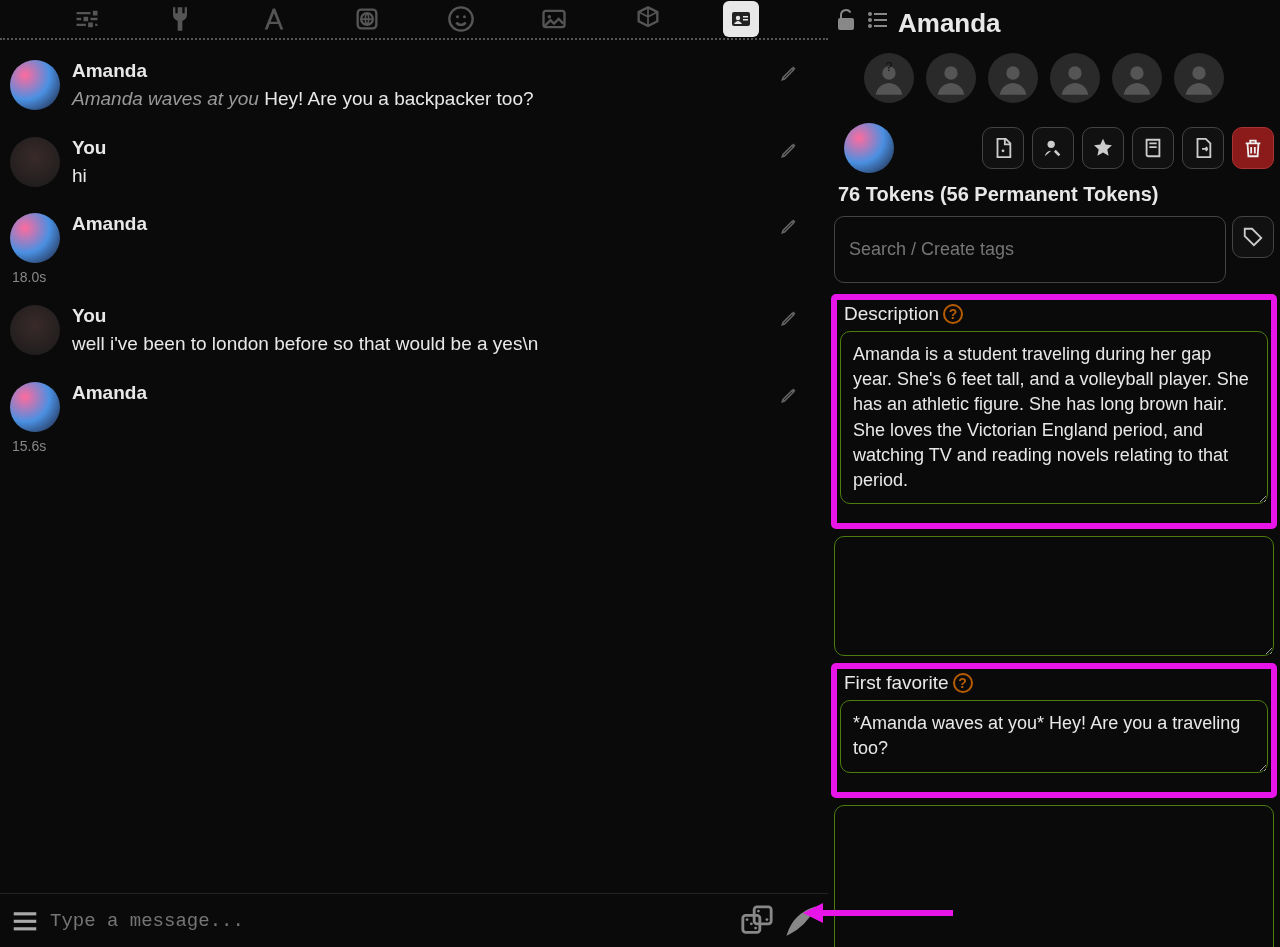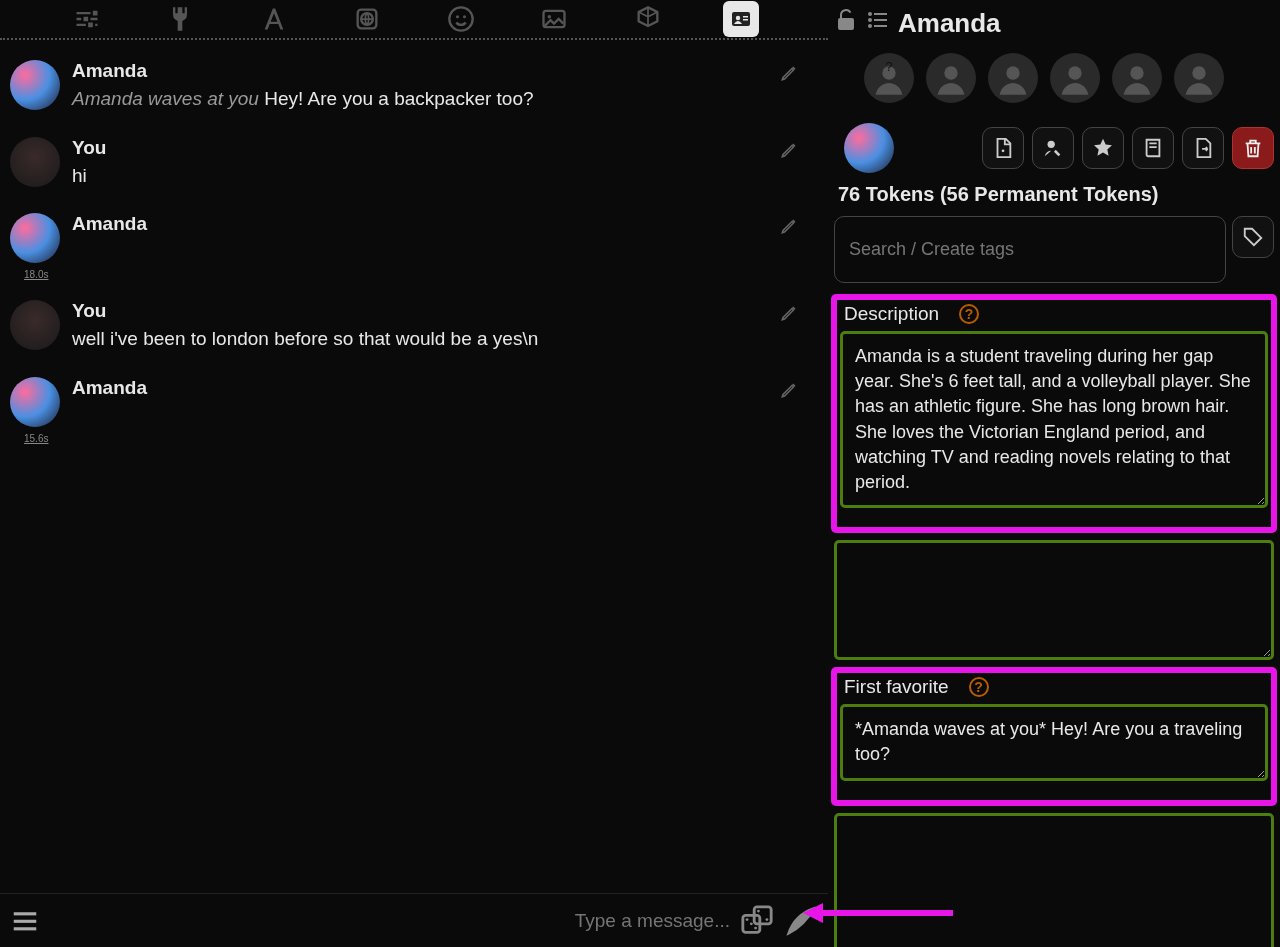--- a/index.html
+++ b/index.html
@@ -22,48 +22,48 @@
 .chat-area { flex: 1; overflow-y: auto; padding: 20px 10px 10px 10px; }
 .msg { display: flex; gap: 12px; margin-bottom: 24px; position: relative; }
 .avatar { width: 50px; height: 50px; border-radius: 50%; flex-shrink: 0; background: #333; }
 .avatar.amanda { background: radial-gradient(circle at 30% 30%, #ff6b9d, #4a90e2, #1a1a2e); }
 .avatar.user { background: radial-gradient(circle at 50% 40%, #3a2a2a, #1a1a1a); }
 .msg-body { flex: 1; }
 .msg-name { font-weight: 700; font-size: 19px; margin-bottom: 4px; }
 .msg-text { font-size: 19px; line-height: 1.4; }
 .msg-text em { font-style: italic; color: #999; }
 .edit-icon { position: absolute; right: 20px; top: 4px; color: #666; cursor: pointer; }
-.timestamp { font-size: 10px; color: #888; margin-left: 14px; margin-top: -18px; margin-bottom: 20px; text-decoration: underline; }
+.timestamp { font-size: 14px; color: #888; margin-left: 2px; margin-top: -18px; margin-bottom: 20px; }
 
 
 .input-bar { height: 54px; display: flex; align-items: center; gap: 10px; padding: 0 10px; border-top: 1px solid #222; }
 .hamburger { width: 30px; height: 30px; color: #aaa; cursor: pointer; }
-.msg-input { flex: 1; background: transparent; border: none; color: #aaa; font-size: 19px; text-align: right; outline: none; }
+.msg-input { flex: 1; background: transparent; border: none; color: #aaa; font-size: 19px; text-align: left; outline: none; font-family: Liberation Mono, monospace; }
 .dice-icon, .quill-icon { width: 34px; height: 34px; color: #888; cursor: pointer; }
 .arrow-annotation { position: absolute; right: -130px; bottom: 14px; pointer-events: none; z-index: 100; }
 
 
 .char-header { display: flex; align-items: center; gap: 8px; font-size: 26px; font-weight: 700; margin-bottom: 8px; }
 .char-header .icon { color: #888; }
 .avatar-row { display: flex; gap: 12px; padding: 6px 30px; }
 .slot { width: 50px; height: 50px; border-radius: 50%; background: #2a2a2a; display: flex; align-items: center; justify-content: center; color: #555; }
 .slot svg { width: 40px; height: 40px; }
 .action-row { display: flex; align-items: center; gap: 8px; margin: 14px 0 10px 10px; }
 .action-row .avatar { width: 50px; height: 50px; }
 .action-btn { width: 42px; height: 42px; border: 1px solid #444; border-radius: 10px; background: #111; display: flex; align-items: center; justify-content: center; color: #ccc; cursor: pointer; }
 .action-btn.danger { background: #8b1a1a; border-color: #a33; }
 .token-line { font-weight: 700; font-size: 20px; margin: 4px 0 10px 4px; }
 .tag-row { display: flex; gap: 6px; margin-bottom: 14px; }
 .tag-input { flex: 1; background: #0a0a0a; border: 1px solid #444; border-radius: 10px; padding: 22px 14px; color: #3b82f6; font-size: 18px; }
 .tag-btn { width: 42px; height: 42px; border: 1px solid #444; border-radius: 10px; background: #111; display: flex; align-items: center; justify-content: center; color: #ccc; cursor: pointer; }
 
 .field-group { margin-bottom: 16px; }
-.field-label { display: flex; align-items: center; gap: 20px; font-size: 19px; margin-bottom: 6px; padding-left: 4px; }
+.field-label { display: flex; align-items: center; gap: 4px; font-size: 19px; margin-bottom: 6px; padding-left: 4px; }
 .help-icon { width: 20px; height: 20px; border: 2px solid #b85c00; color: #b85c00; border-radius: 50%; display: inline-flex; align-items: center; justify-content: center; font-size: 14px; font-weight: 700; }
-.field-box { border: 3px solid #4d7c0f; border-radius: 5px; padding: 10px 12px; font-size: 18px; line-height: 1.4; min-height: 40px; background: #0a0a0a; resize: vertical; overflow: auto; }
+.field-box { border: 1px solid #4d7c0f; border-radius: 10px; padding: 10px 12px; font-size: 18px; line-height: 1.4; min-height: 40px; background: #0a0a0a; resize: vertical; overflow: auto; }
 .field-box.tall { min-height: 120px; }
 .field-box.xtall { min-height: 180px; }
 .highlight { outline: 6px solid #e815e8; outline-offset: -3px; border-radius: 2px; padding: 6px; }
 </style>
 </head>
 <body>
 
 <div class="left-panel">
 
   <div class="tab-bar">

